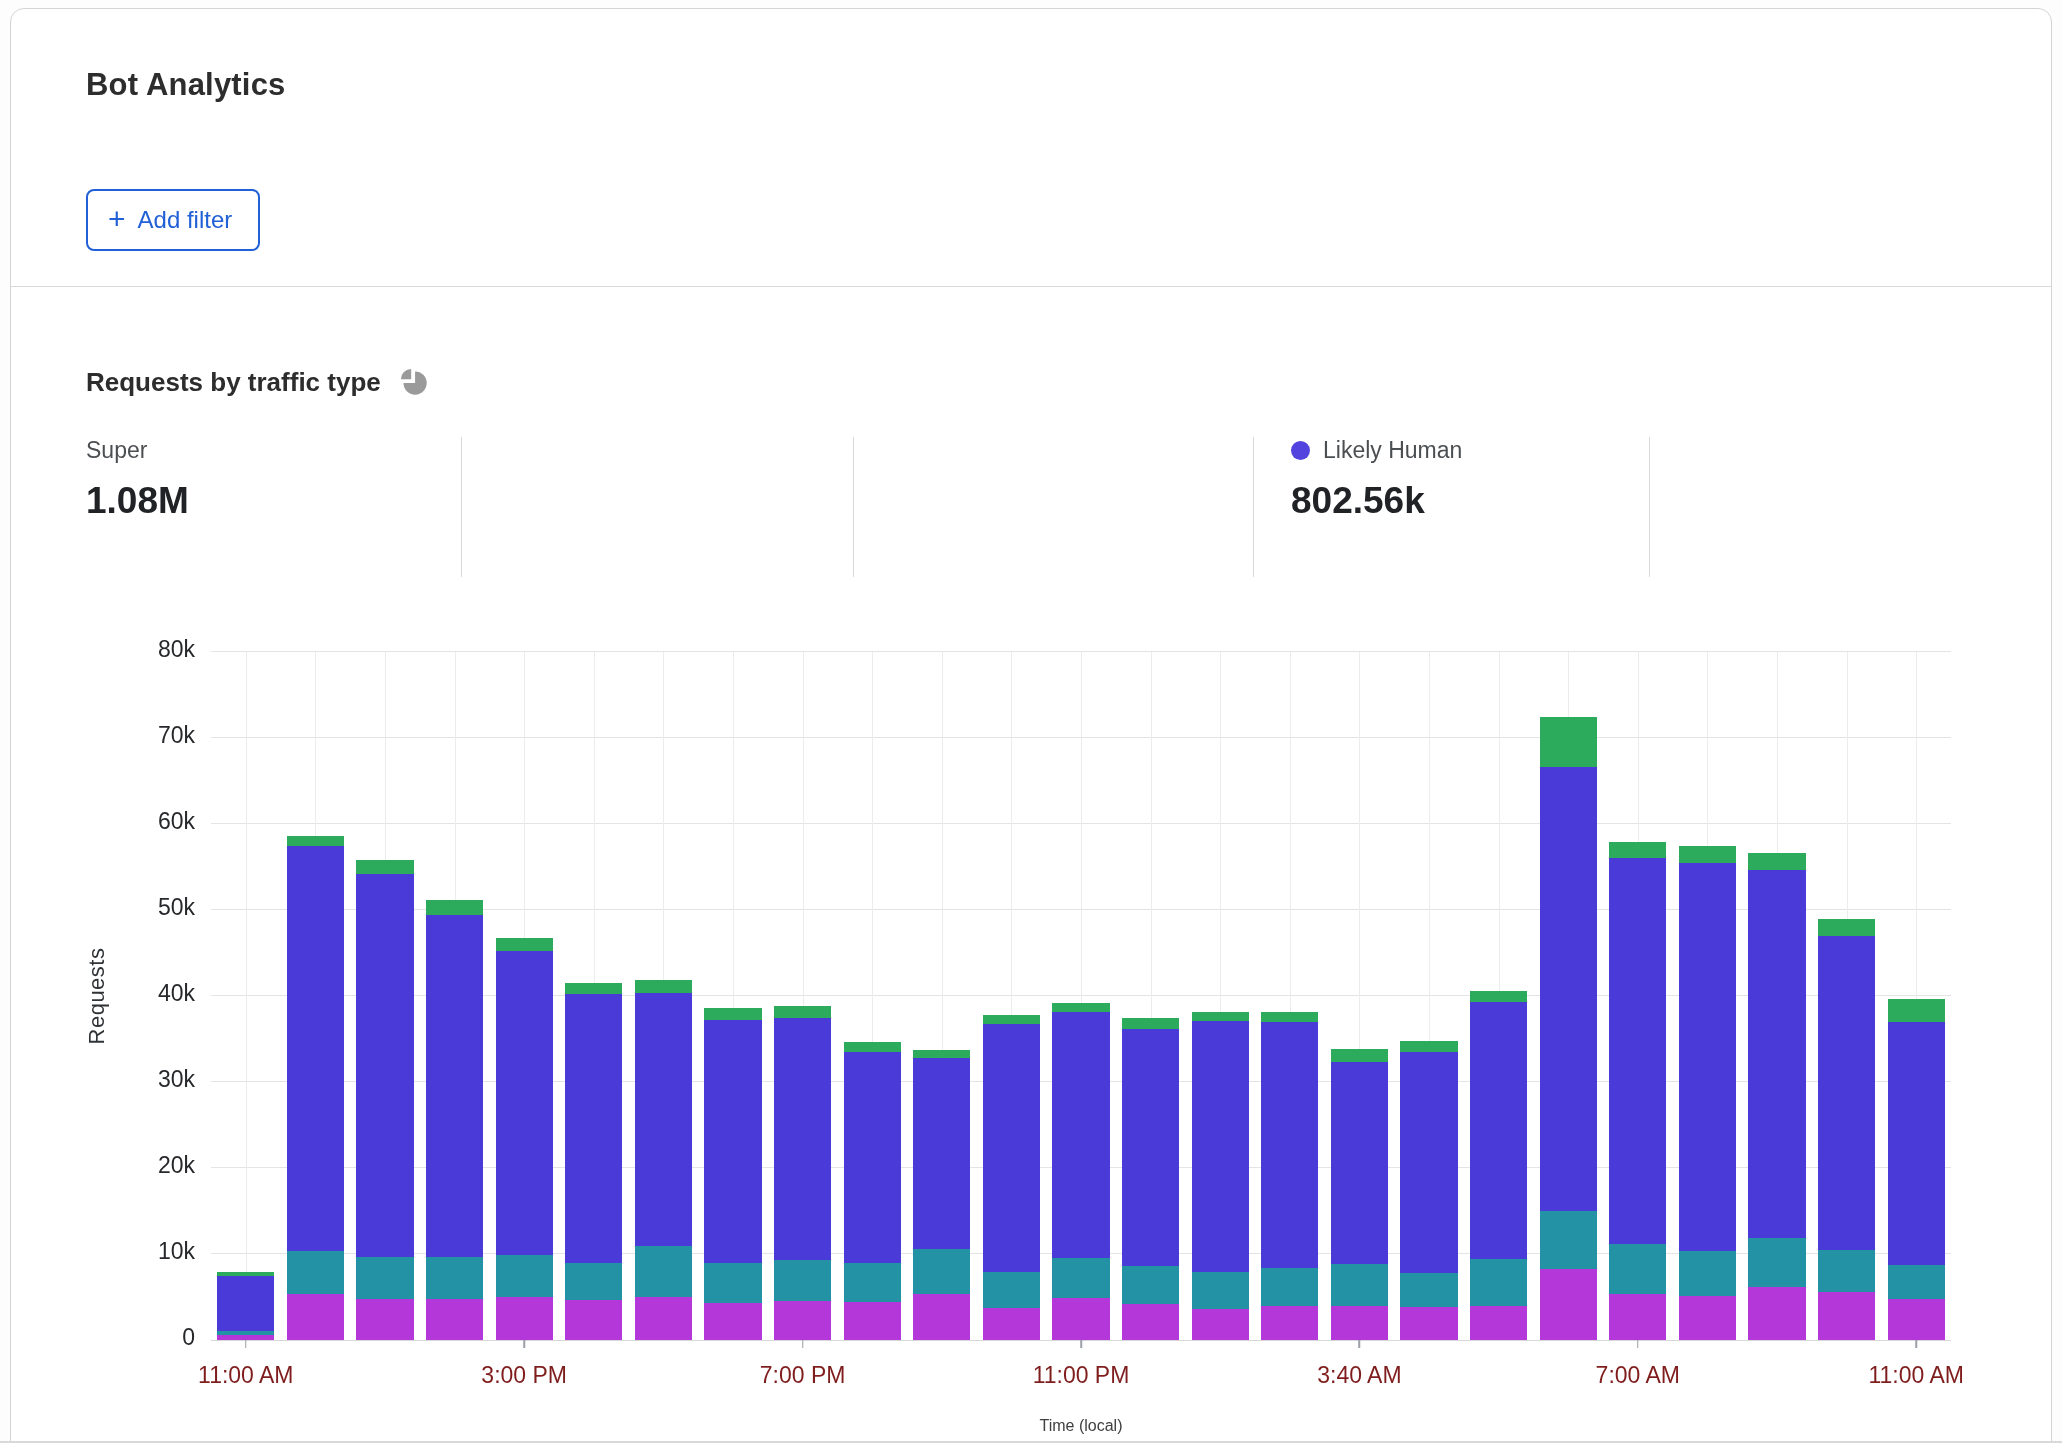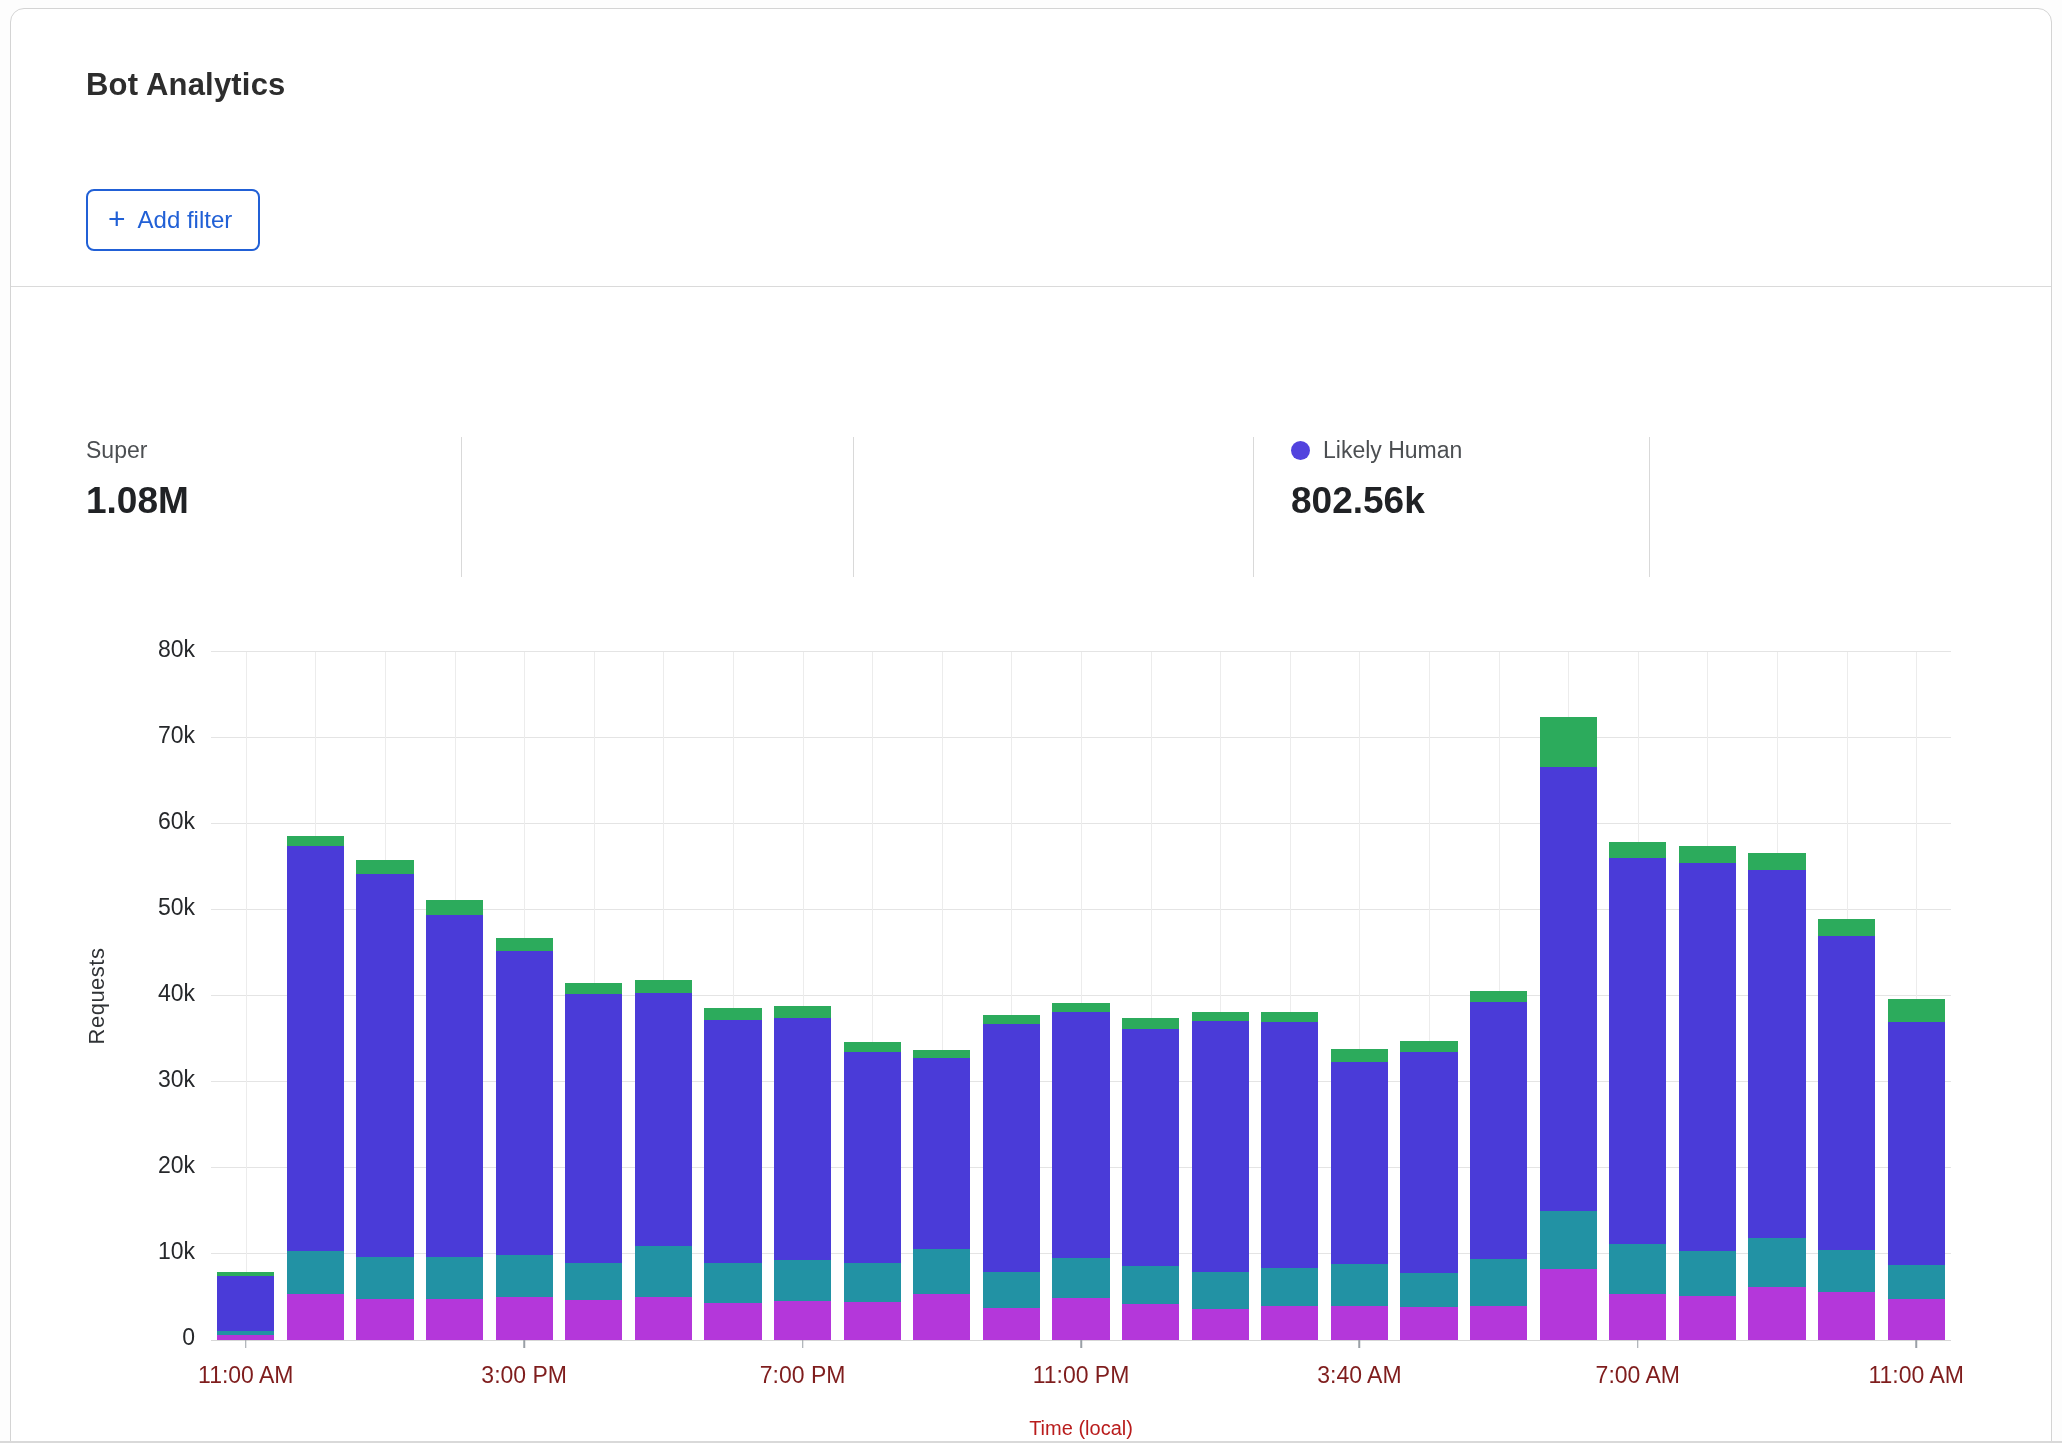--- a/index.html
+++ b/index.html
@@ -68,41 +68,50 @@
     position:absolute;bottom:0;height:100%;
     display:flex;flex-direction:column-reverse;
   }
   .bar .seg{width:100%;}
   .y-axis-title{
     position:absolute;left:86px;top:987px;transform:translate(-50%,-50%) rotate(-90deg);
     font-size:22px;color:#303336;letter-spacing:.5px;
   }
   .x-axis-title{
     position:absolute;left:1070px;top:1408px;transform:translateX(-50%);
-    font-size:20px;color:#b91c1c;text-align:right;
+    font-size:16px;color:#404040;text-align:right;
   }
   .bottom-rule{position:absolute;left:0;top:1441px;width:100%;height:2px;background:#d9d9d9;}
   .below-strip{position:absolute;left:0;top:1443px;width:100%;height:7px;background:#fff;}
 </style>
 </head>
 <body>
 
 <div class="card">
 
   <div class="page-title">Bot Analytics</div>
 
 
   <button class="add-filter">
     <span class="plus">+</span>
     <span>Add filter</span>
   </button>
 
 
   <div class="header-divider"></div>
 
+  <div class="section-title-row">
+    <span class="section-title">Requests by traffic type</span>
+    <span>
+      <svg width="31" height="31" viewBox="0 0 24 24" fill="#9a9a9a">
+        <path d="M14 14 L14 5 A9 9 0 1 1 5 14 Z"></path>
+        <path d="M11 11 L11 3 A8 8 0 0 0 3 11 Z"></path>
+      </svg>
+    </span>
+  </div>
 
   <div class="stat" style="left:75px">
     <div class="stat-head">
       <span class="stat-label">Super</span>
     </div>
     <div class="stat-value">1.08M</div>
   </div>
   <div class="stat-divider" style="left:450px"></div>
   <div class="stat-divider" style="left:842px"></div>
   <div class="stat-divider" style="left:1242px"></div>

